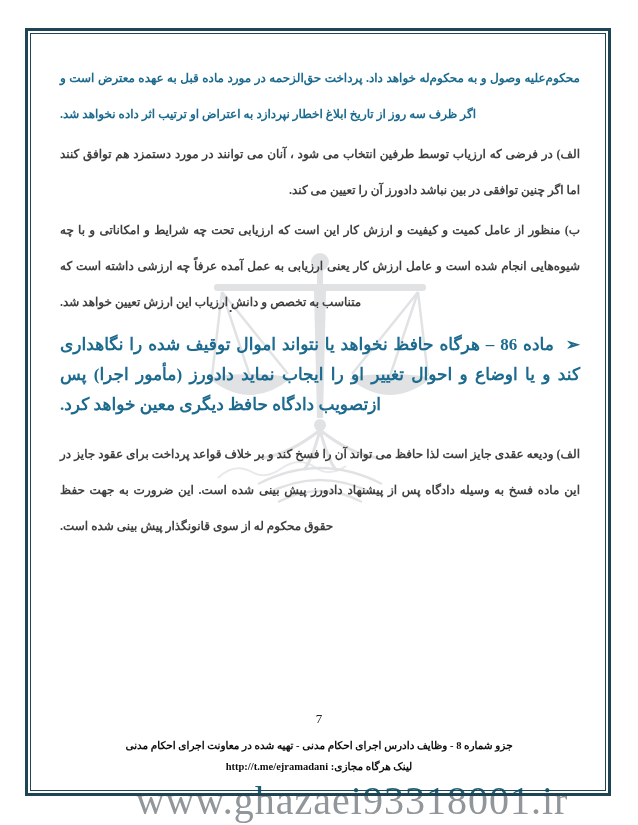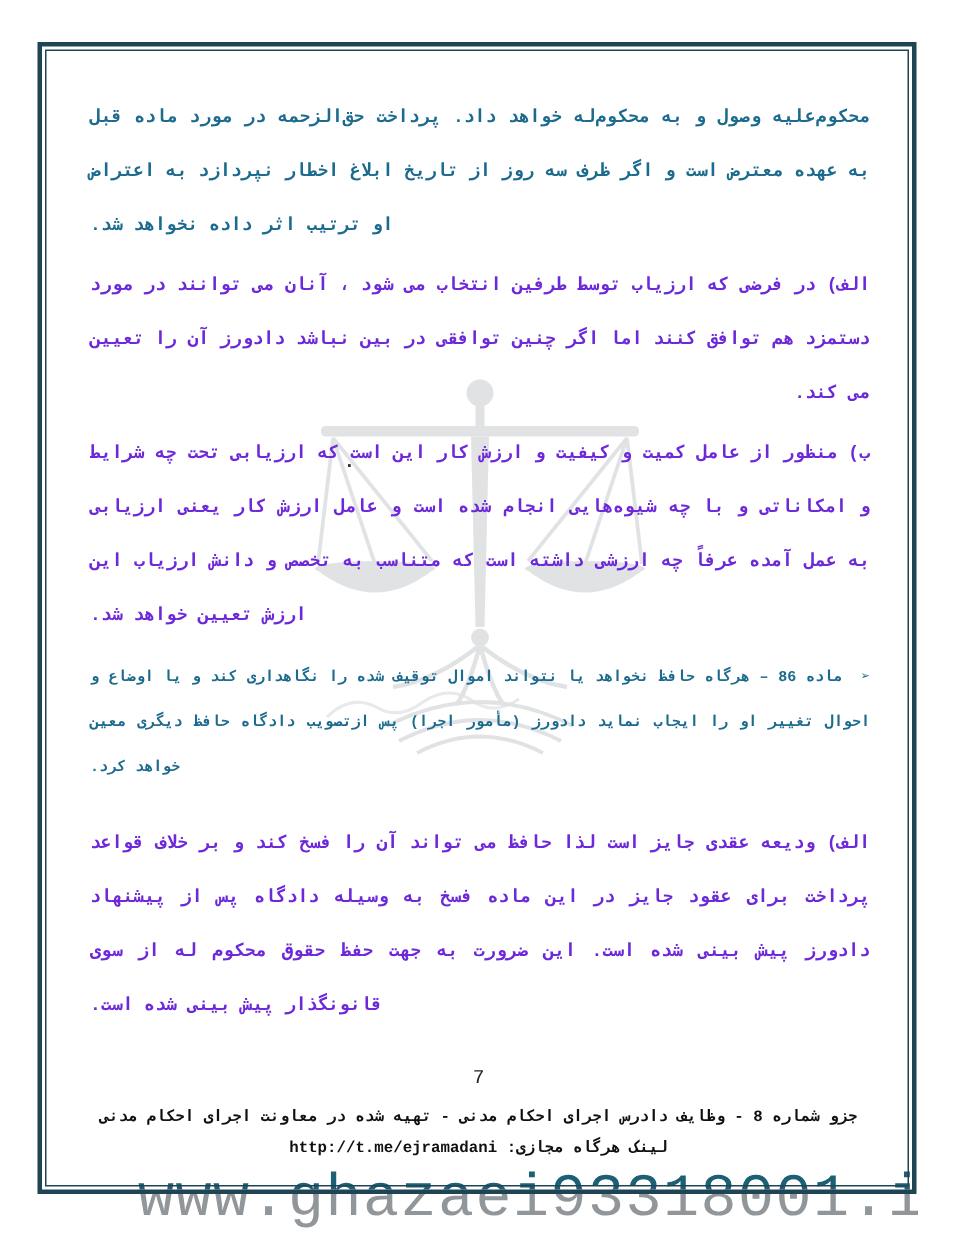--- a/index.html
+++ b/index.html
@@ -1,32 +1,32 @@
 <!DOCTYPE html>
 <html lang="fa"><head>
 <meta charset="utf-8">
 <style>
   html,body{margin:0;padding:0;background:#ffffff;}
   .page{position:relative;width:638px;height:825px;background:#ffffff;overflow:hidden;
-        font-family:Liberation Mono, monospace;}
+        font-family:Liberation Serif, serif;}
   
   .frame{position:absolute;left:25px;top:28px;width:586px;height:768px;box-sizing:border-box;
          border:3px solid #1f4554;z-index:5;pointer-events:none;}
   .frame::before{content:"";position:absolute;inset:2px;border:1px solid #1f4554;}
   
   .emblem{position:absolute;left:200px;top:248px;width:240px;height:262px;z-index:0;opacity:.55;}
   
   .content{position:absolute;left:60px;right:58px;top:60px;z-index:2;}
   .content p{margin:0;direction:rtl;text-align:justify;font-size:12px;font-weight:bold;
-             line-height:36px;color:#6d28d9;}
+             line-height:36px;color:#404040;}
   p.intro{color:#1c6b8e;text-align-last:left;margin-bottom:4px;}
   p.item-a1{text-align-last:right;margin-bottom:4px;}
   p.item-b{text-align-last:left;margin-bottom:10px;}
   p.item-j{text-align-last:left;margin-bottom:24px;}
-  p.article{color:#1c6b8e;font-size:10px;line-height:30px;text-align-last:left;margin-bottom:16px;}
+  p.article{color:#1c6b8e;font-size:17px;line-height:30px;text-align-last:left;margin-bottom:16px;}
   p.item-a2{text-align-last:left;}
   .bullet{font-weight:bold;padding-left:6px;}
   .stray{position:absolute;left:229px;top:300px;z-index:2;font-size:13px;font-weight:bold;color:#333;}
   
   .pagenum{position:absolute;top:711px;left:0;right:0;text-align:center;z-index:2;
            font-size:13px;color:#222;}
   .footer{position:absolute;top:735px;left:40px;right:40px;text-align:center;z-index:2;color:#101010;}
   .footer .f1{direction:rtl;font-size:10.5px;font-weight:bold;line-height:21px;}
   .footer .f2{direction:rtl;font-size:10.5px;font-weight:bold;line-height:21px;}
   .footer .f2 .url{direction:ltr;unicode-bidi:embed;font-weight:bold;}

